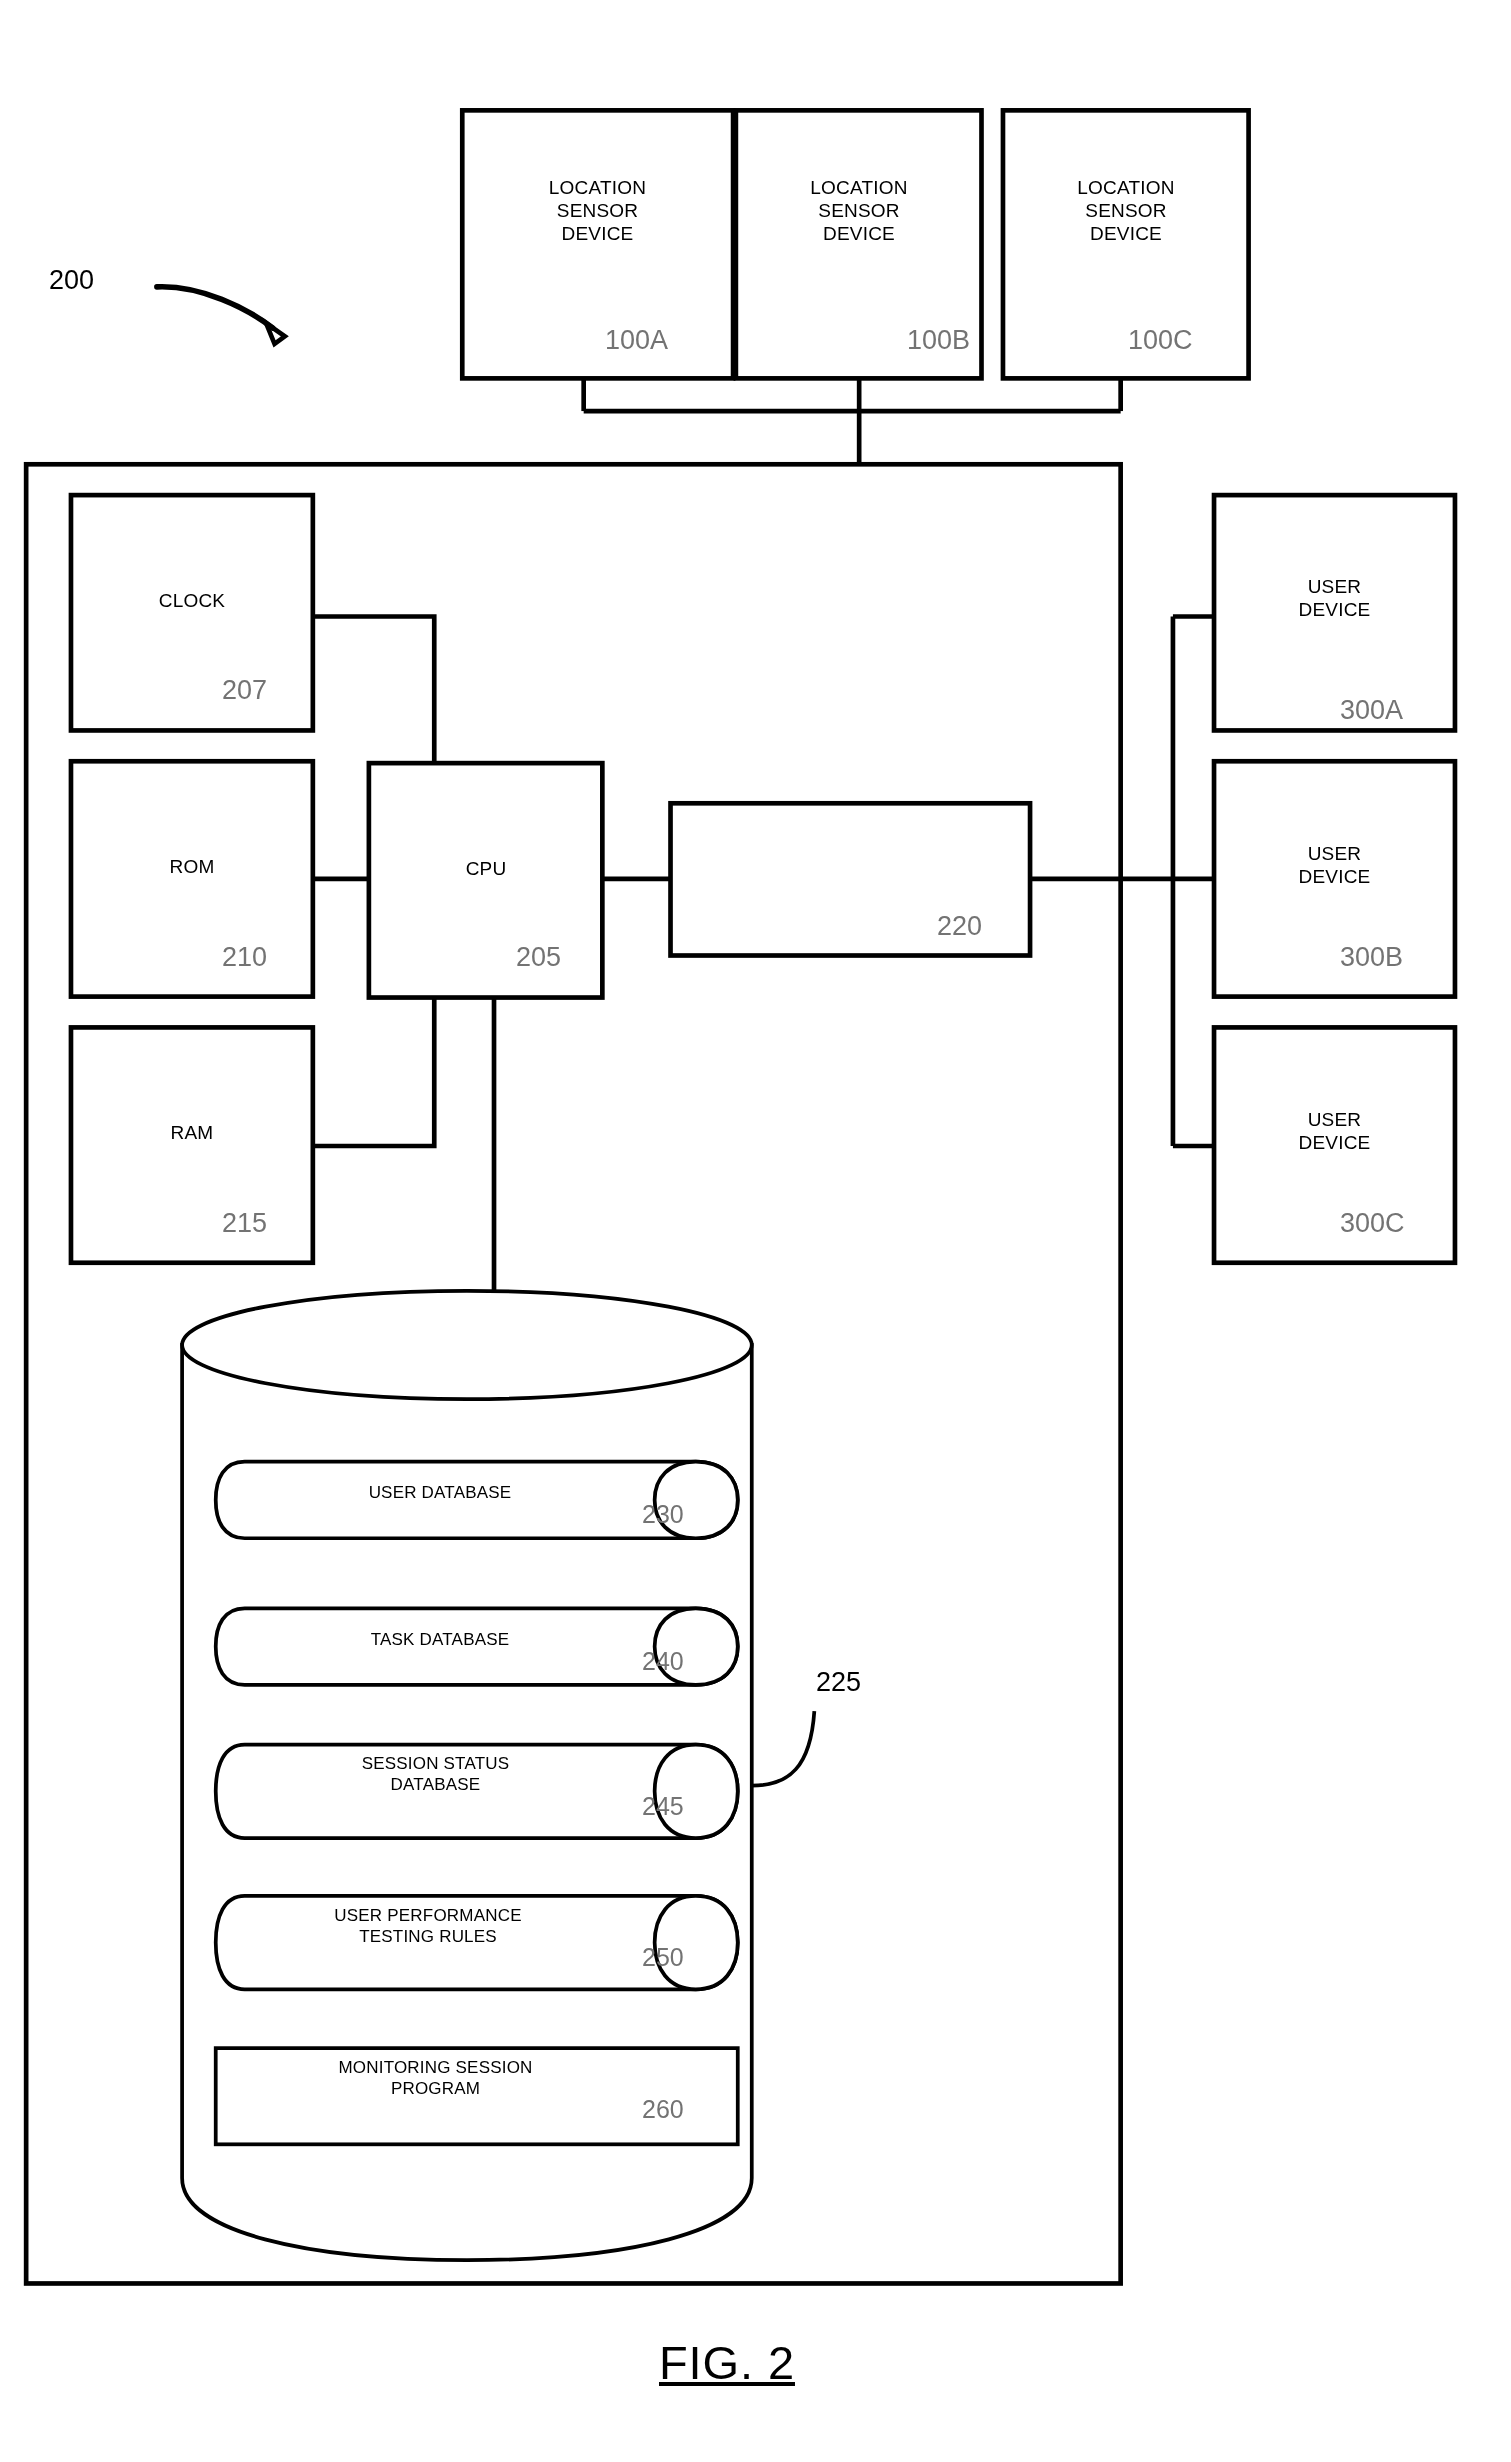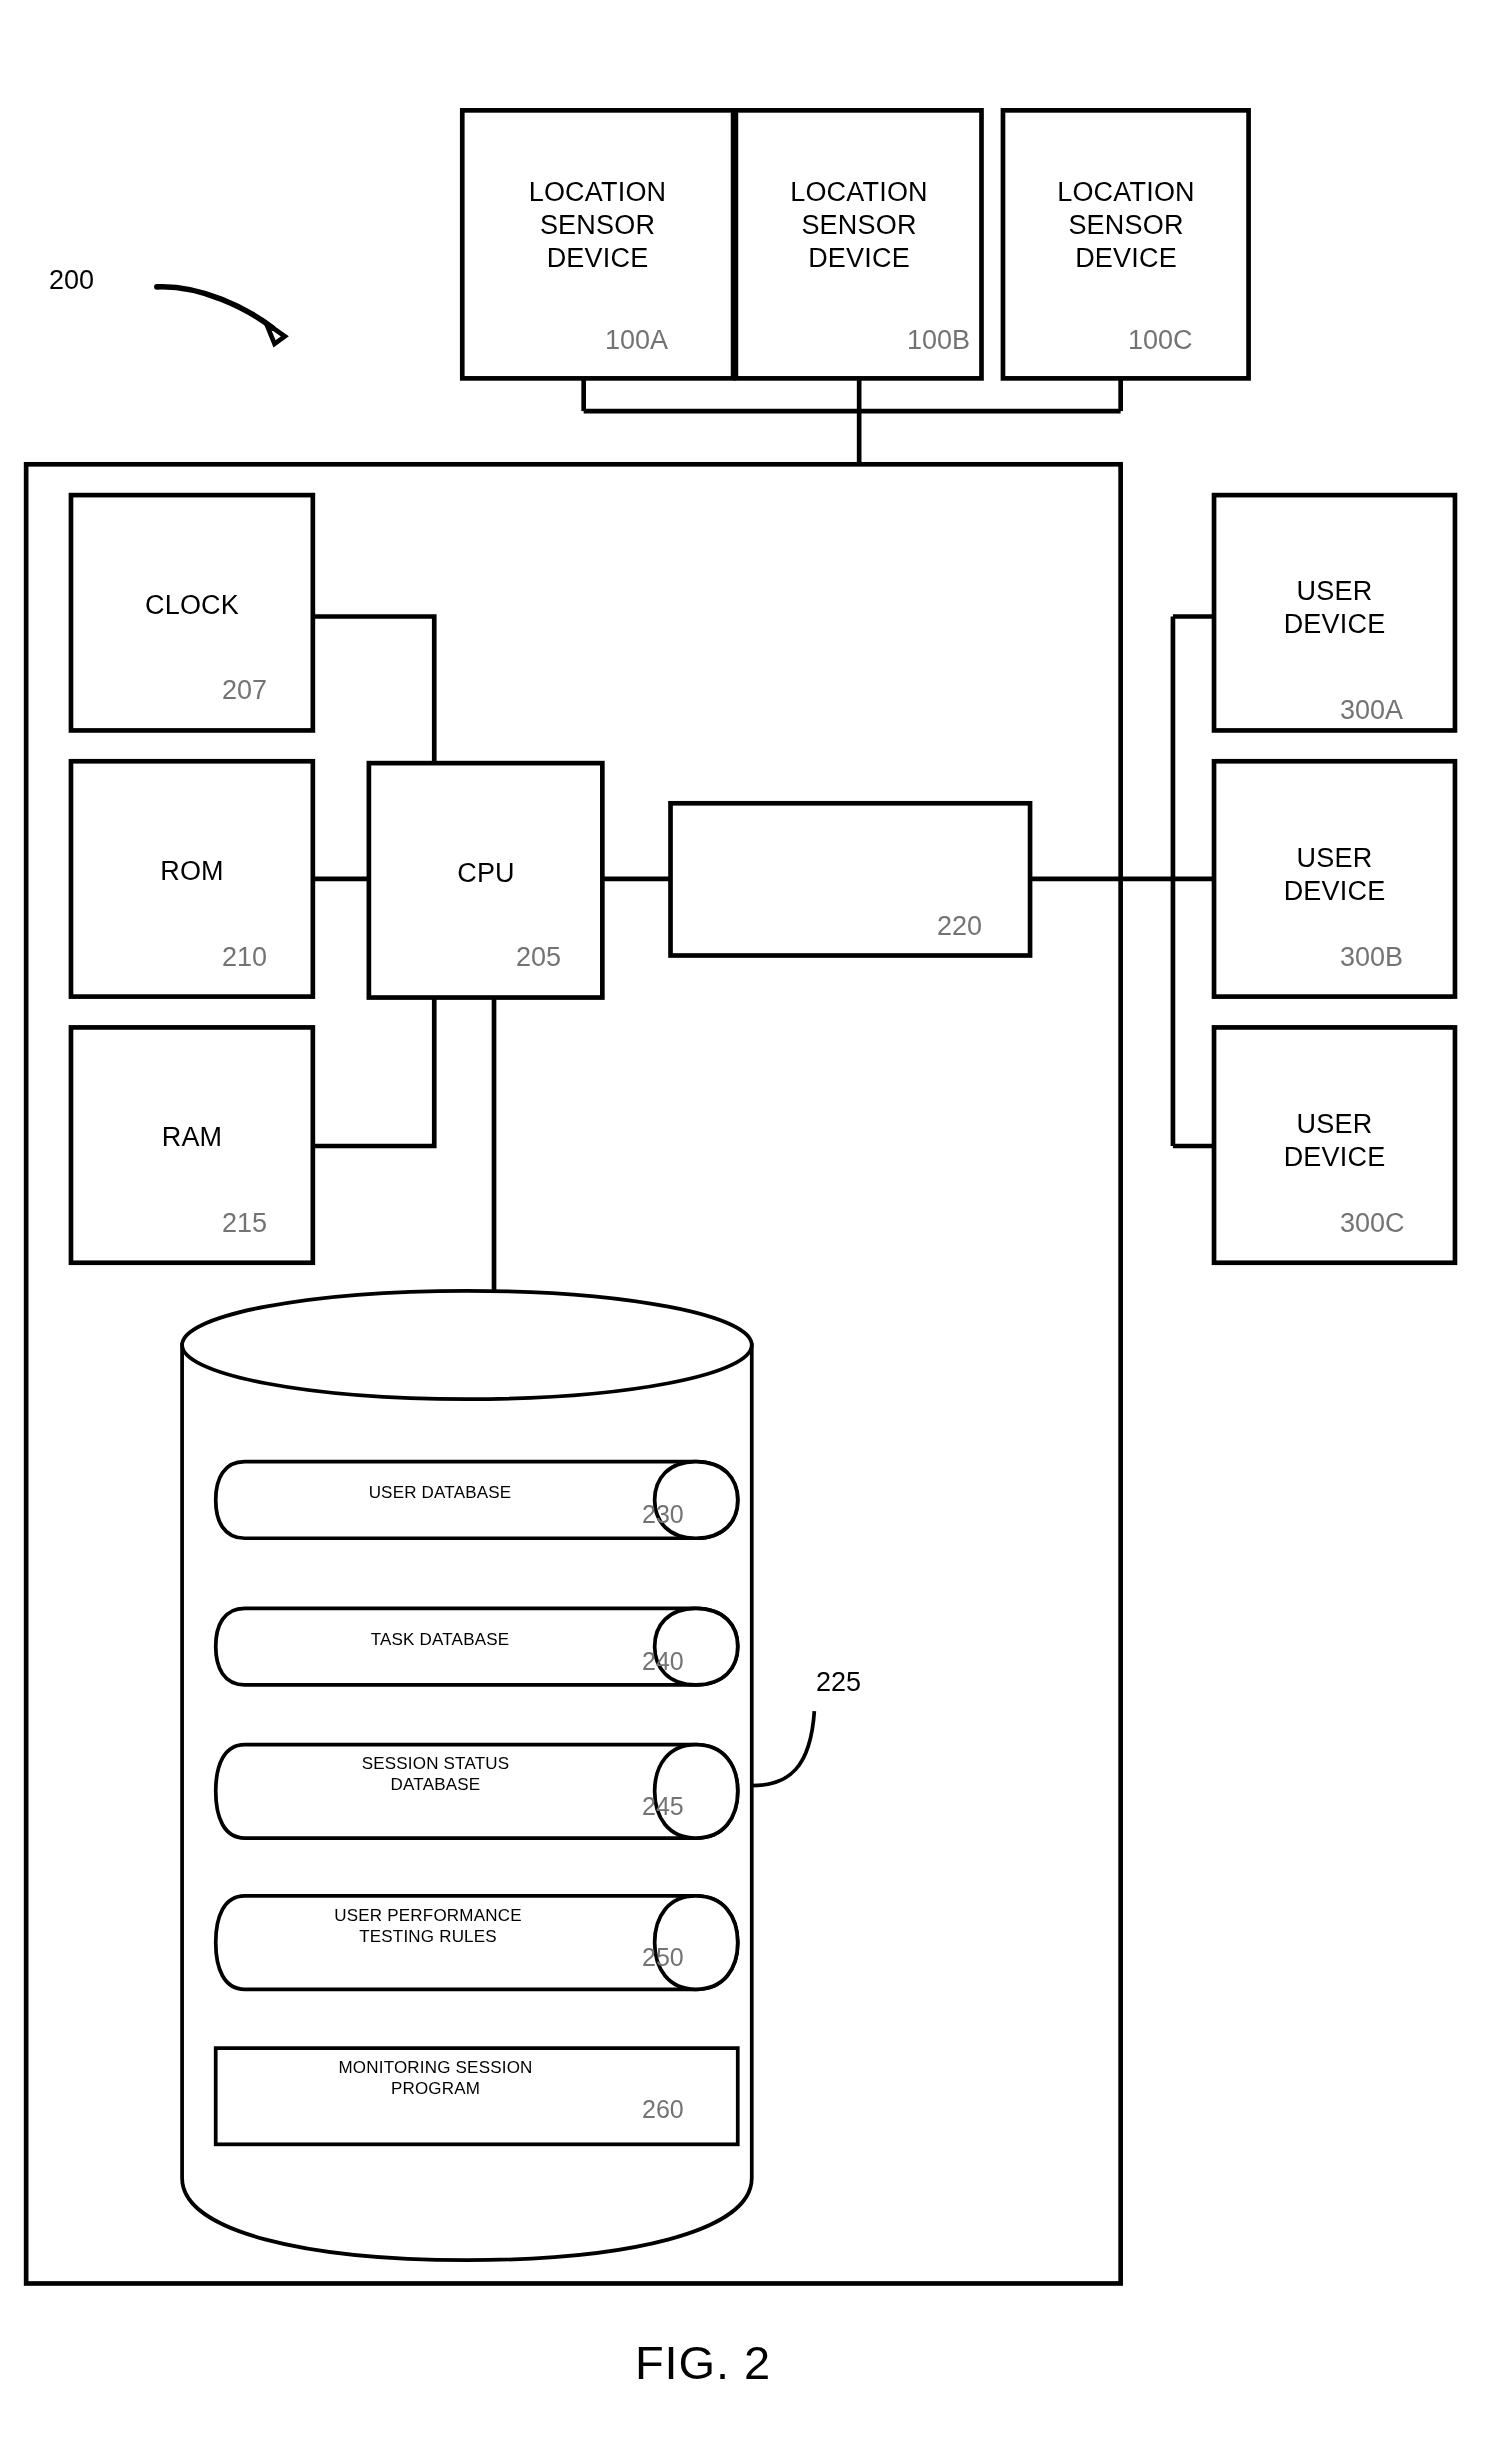--- a/index.html
+++ b/index.html
@@ -65,21 +65,21 @@
   .lbl {
     position: absolute;
     font-family: "Liberation Sans", sans-serif;
     color: #000000;
     text-align: center;
     line-height: 1.22;
     white-space: pre;
     letter-spacing: 0.2px;
   }
   .lbl-26 { font-size: 17px; }
-  .lbl-28 { font-size: 27px; }
+  .lbl-28 { font-size: 19px; }
   .ref {
     position: absolute;
     font-family: "Liberation Sans", sans-serif;
     color: #737373;
     text-underline-offset: 2.8px;
     text-decoration-thickness: 2.8px;
     white-space: pre;
   }
   .ref-26 { font-size: 25px; }
   .ref-28 { font-size: 27px; }
@@ -280,16 +280,16 @@
   <div class="ref ref-26" style="left:642px; top:1792px;">245</div>
 
   <div class="lbl lbl-26" style="left:213px; top:1906px; width:430px;"><span>USER PERFORMANCE</span>
 <span>TESTING RULES</span></div>
   <div class="ref ref-26" style="left:642px; top:1943px;">250</div>
 
   <div class="lbl lbl-26" style="left:216px; top:2058px; width:439px;"><span>MONITORING SESSION</span>
 <span>PROGRAM</span></div>
   <div class="ref ref-26" style="left:642px; top:2095px;">260</div>
 
-  <div class="figcap" style="left:635px; top:2335px;">FIG. 2</div>
+  <div class="figcap" style="left:659px; top:2335px;text-decoration:underline;">FIG. 2</div>
 
 </div>
 
 
 </body></html>

